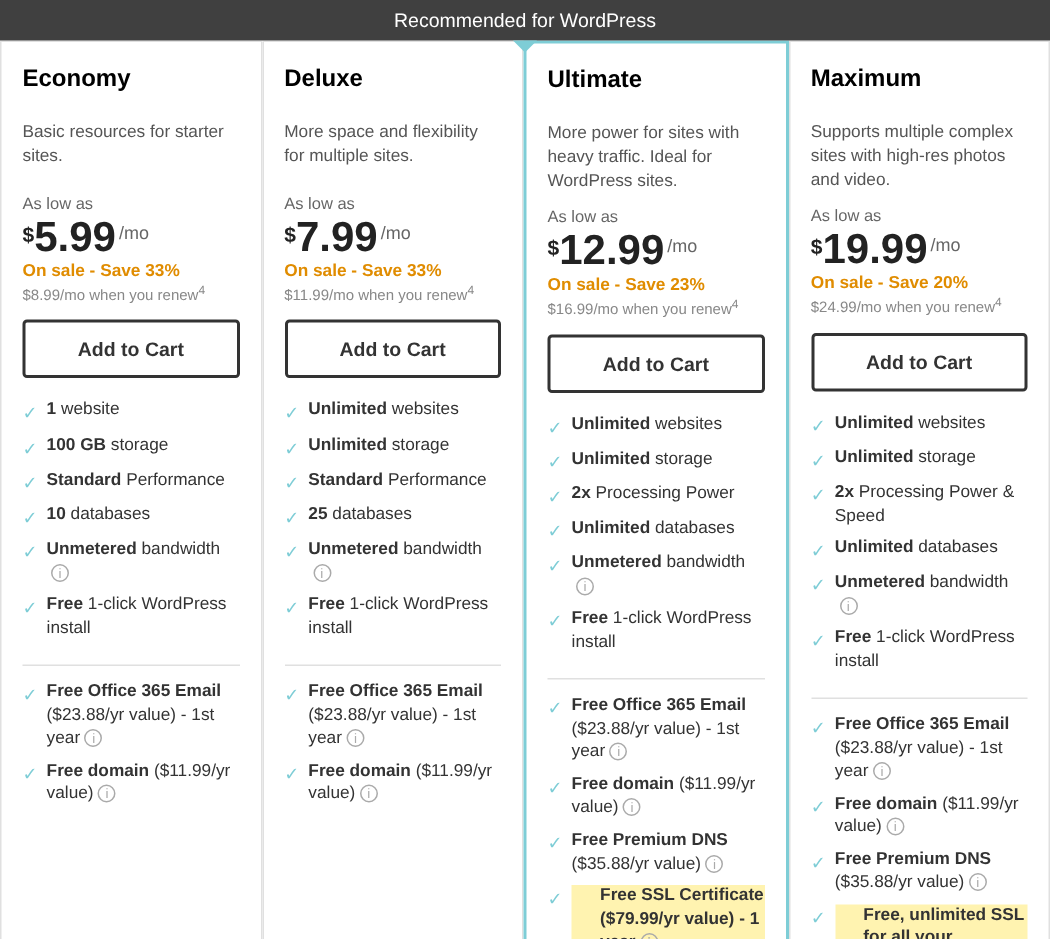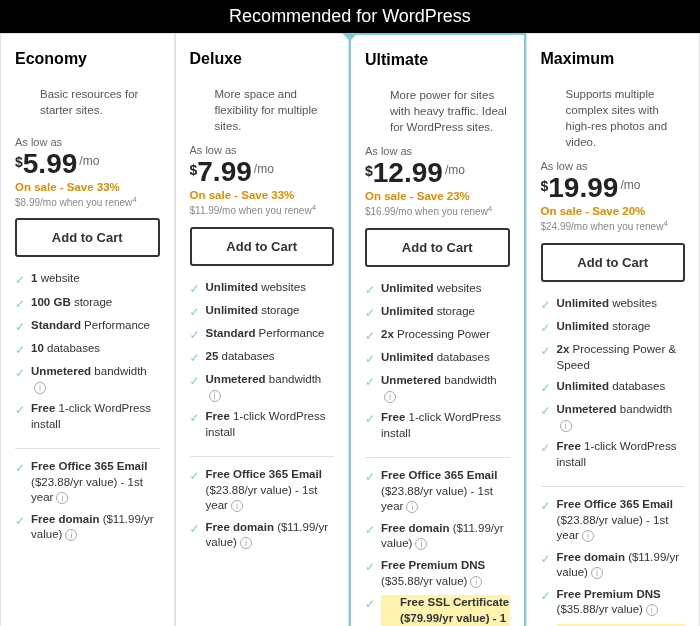--- a/index.html
+++ b/index.html
@@ -9,24 +9,24 @@
       font-size: 13px;
       color: #333;
     }
     .page-wrapper {
       max-width: 700px;
       margin: 0 auto;
       padding: 0;
       background: #f0f0f0;
     }
     .recommended-banner {
-      background: #000000;
+      background: #404040;
       text-align: center;
       padding: 6px 0;
-      font-size: 18px;
+      font-size: 13px;
       color: #fff;
       font-weight: 500;
       position: relative;
     }
     .recommended-banner::after {
       content: '';
       display: block;
       width: 0;
       height: 0;
       border-left: 8px solid transparent;
@@ -59,21 +59,20 @@
       font-weight: 600;
       color: #000000;
       margin-bottom: 18px;
     }
     .plan-desc {
       font-size: 11.5px;
       color: #555;
       line-height: 1.4;
       margin-bottom: 10px;
       min-height: 40px;
-      margin-left: 25px;
     }
     .price-label {
       font-size: 11px;
       color: #666;
       margin-bottom: 2px;
     }
     .price-row {
       display: flex;
       align-items: flex-start;
       margin-bottom: 3px;

